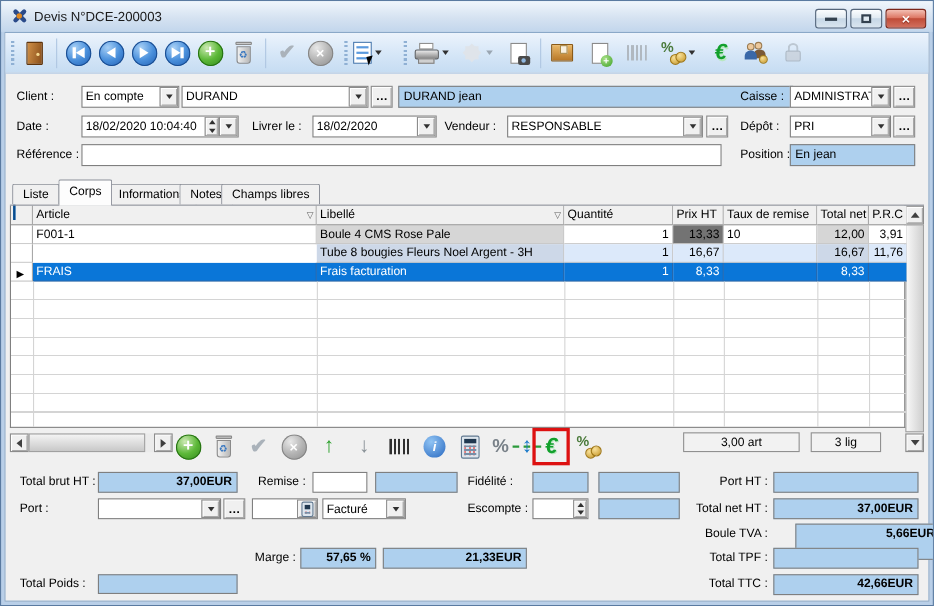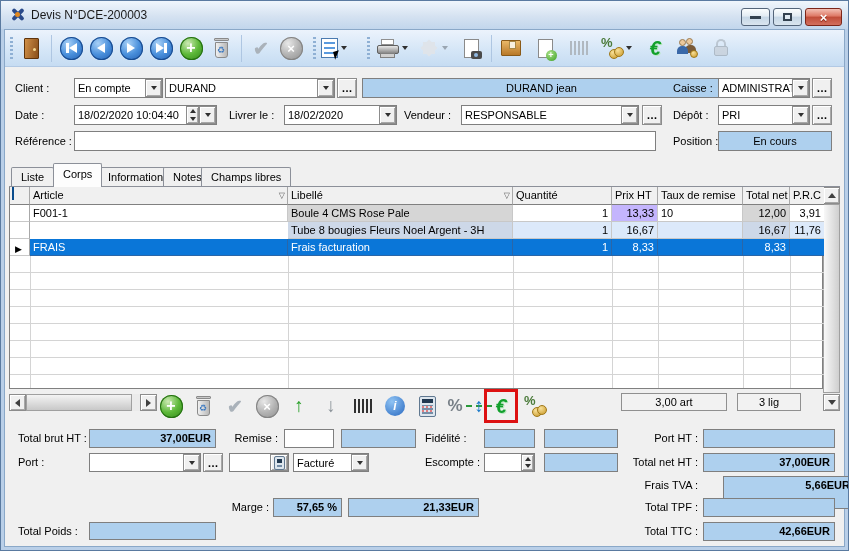--- a/index.html
+++ b/index.html
@@ -114,21 +114,21 @@
   .lock .sh { position:absolute; left:2px; top:0; width:10px; height:9px; border:2px solid #aab4be;
           border-bottom:none; border-radius:5px 5px 0 0; }
   .lock .bd { position:absolute; left:0; top:7px; width:14px; height:10px; background:#c6ccd4;
           border:1px solid #9aa4ae; border-radius:2px; }
 
   
   .lbl { position:absolute; white-space:nowrap; }
   .fld { position:absolute; background:#fff; border:1px solid #7f7f7f; height:20px;
          font-family:"Liberation Sans",sans-serif; font-size:11px; padding:0 3px; }
   .bfld { position:absolute; background:#aed0ee; border:1px solid #7f7f7f; height:20px;
-          line-height:18px; padding:0 4px; overflow:hidden; white-space:nowrap;text-align:center; }
+          line-height:18px; padding:0 4px; overflow:hidden; white-space:nowrap; }
   .cmb { position:absolute; height:20px; background:#fff; border:1px solid #7f7f7f; display:flex; }
   .cmb .cmb-t { flex:1; line-height:18px; padding:0 3px; overflow:hidden; white-space:nowrap; }
   .btn3d { background:#f0f0f0; border:1px solid #8c8c8c;
            box-shadow:inset 1px 1px 0 #ffffff, inset -1px -1px 0 #a8a8a8;
            display:flex; align-items:center; justify-content:center; }
   .cmb .dd { width:17px; height:100%; } 
   .dots { position:absolute; width:20px; height:20px; font-weight:bold; line-height:10px; }
   .spin { width:13px; height:100%; display:flex; flex-direction:column; }
   .spin i { flex:1; display:flex; align-items:center; justify-content:center; }
   .tri-u5 { width:0; height:0; border-left:3px solid transparent; border-right:3px solid transparent;
@@ -403,21 +403,21 @@
     <span class="cmb-t">PRI</span>
     <span class="dd btn3d">
         <i class="tri-d5"></i>
       </span>
     </div>
   <div class="dots btn3d" style="left:811px; top:104px">…</div>
 
   <div class="lbl" style="left:14px; top:134px">Référence :</div>
   <input class="fld" style="left: 73px; top: 130px; width: 582px;" value="">
   <div class="lbl" style="left:672px; top:134px">Position :</div>
-  <div class="bfld" style="left:717px; top:130px; width:114px">En cours</div>
+  <div class="bfld" style="left:717px; top:130px; width:114px">En jean</div>
 
   <div class="tab" style="left:10px">Liste</div>
   <div class="tab active" style="left:52px">Corps</div>
   <div class="tab" style="left:97px">Informations</div>
   <div class="tab" style="left:162px">Notes</div>
   <div class="tab" style="left:200px">Champs libres</div>
   <div class="tabline"></div>
 
   <div class="grid">
 
@@ -428,21 +428,21 @@
     <div class="ghead" style="left:602px; width:46px"><span>Prix HT</span></div>
     <div class="ghead" style="left:648px; width:85px"><span>Taux de remise</span></div>
     <div class="ghead" style="left:733px; width:47px"><span>Total net</span></div>
     <div class="ghead" style="left:780px; width:34px; border-right:none"><span>P.R.C</span></div>
 
     <div class="grow" style="top:18px">
       <div class="gsel gcell" style="left:0; width:20px; border-right:1px solid #a8a8a8"></div>
       <div class="gcell" style="left:20px; width:258px; background:#fff">F001-1</div>
       <div class="gcell" style="left:278px; width:225px; background:#d6d6d6">Boule 4 CMS Rose Pale</div>
       <div class="gcell num" style="left:503px; width:99px; background:#fff">1</div>
-      <div class="gcell num" style="left:602px; width:46px; background:#c4b5fd">13,33</div>
+      <div class="gcell num" style="left:602px; width:46px; background:#737373">13,33</div>
       <div class="gcell" style="left:648px; width:85px; background:#fff">10</div>
       <div class="gcell num" style="left:733px; width:47px; background:#d6d6d6">12,00</div>
       <div class="gcell num" style="left:780px; width:34px; background:#fff; border-right:none">3,91</div>
     </div>
 
     <div class="grow" style="top:35px">
       <div class="gsel gcell" style="left:0; width:20px; border-right:1px solid #a8a8a8"></div>
       <div class="gcell" style="left:278px; width:225px; background:#cdd8e8">Tube 8 bougies Fleurs Noel Argent - 3H</div>
       <div class="gcell num" style="left:503px; width:99px; background:#dce9fa">1</div>
       <div class="gcell num" style="left:602px; width:46px; background:#dce9fa">16,67</div>
@@ -587,21 +587,21 @@
         </i>
         <i>
           <b class="tri-d5"></b>
         </i>
       </span>
     </div>
   <div class="bfld" style="left:543px; top:452px; width:74px; height:19px"></div>
   <div class="lbl rlbl" style="left:560px; top:455px; width:137px">Total net HT :</div>
   <div class="bfld boldval" style="left:702px; top:452px; width:132px; height:19px">37,00EUR</div>
 
-  <div class="lbl rlbl" style="left:560px; top:478px; width:137px">Frais TVA :</div>
+  <div class="lbl rlbl" style="left:560px; top:478px; width:137px">Boule TVA :</div>
   <div class="bfld boldval" style="left:722px; top:475px; width:132px; height:33px">5,66EUR</div>
 
   <div class="lbl rlbl" style="left:180px; top:500px; width:88px">Marge :</div>
   <div class="bfld boldval" style="left:272px; top:497px; width:69px; height:19px">57,65 %</div>
   <div class="bfld boldval" style="left:347px; top:497px; width:131px; height:19px">21,33EUR</div>
   <div class="lbl rlbl" style="left:560px; top:500px; width:137px">Total TPF :</div>
   <div class="bfld boldval" style="left:702px; top:497px; width:132px; height:19px"></div>
 
   <div class="lbl" style="left:17px; top:524px">Total Poids :</div>
   <div class="bfld" style="left:88px; top:521px; width:127px; height:18px"></div>

